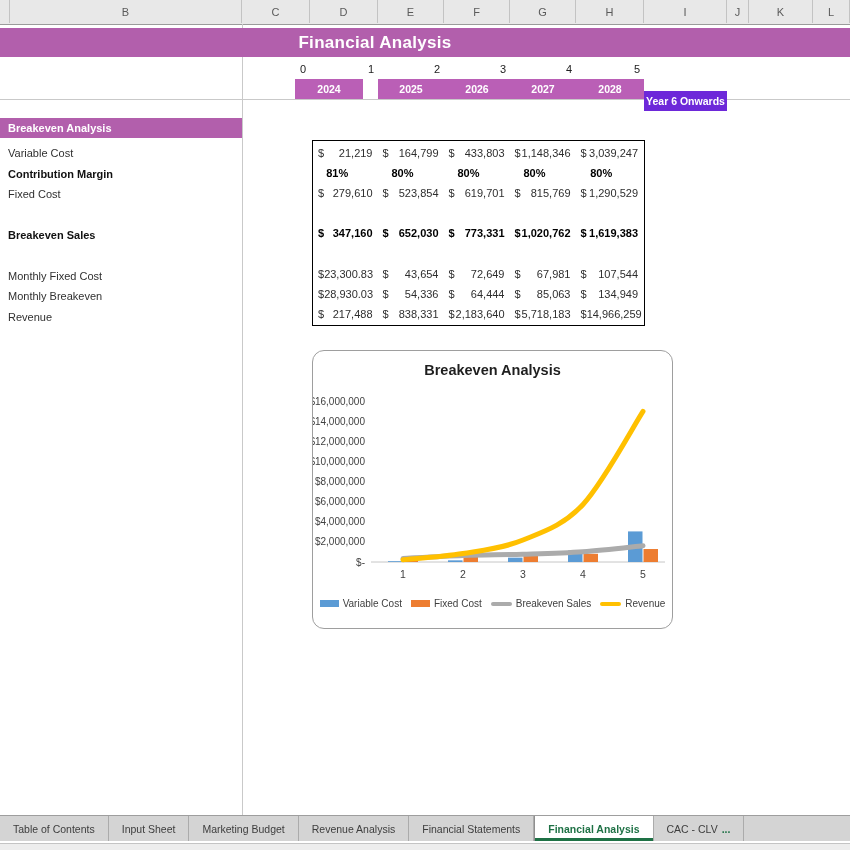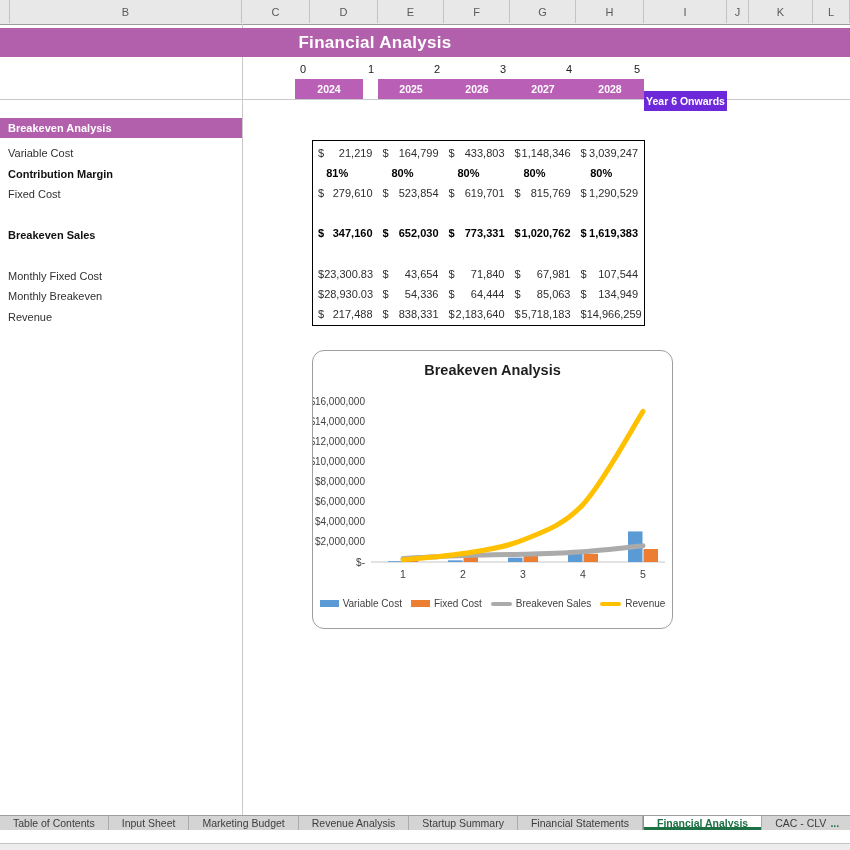--- a/index.html
+++ b/index.html
@@ -43,21 +43,21 @@
               border:1.2px solid #9e9e9e;border-radius:12px;box-sizing:border-box;}
   .chart-title{position:absolute;left:0;top:11px;width:100%;text-align:center;font-size:14.5px;
                font-weight:bold;color:#1f1f1f;}
   .chart-svg{position:absolute;left:0;top:0;}
   .legend{position:absolute;left:0;top:247px;width:100%;display:flex;align-items:center;
           justify-content:center;gap:9px;}
   .legend-item{display:flex;align-items:center;gap:4px;font-size:10px;color:#404040;}
   .sw-bar{width:19px;height:7px;}
   .sw-line{width:21px;height:4px;border-radius:2px;}
   
-  .tab-bar{position:absolute;left:0;top:815px;width:850px;height:15px;background:#D4D4D4;
+  .tab-bar{position:absolute;left:0;top:815px;width:850px;height:26px;background:#D4D4D4;
            border-top:1px solid #9E9E9E;display:flex;box-sizing:border-box;}
   .tab{height:100%;display:flex;align-items:center;padding:0 13px;font-size:10.5px;color:#3d3d3d;
        border-right:1px solid #ABABAB;box-sizing:border-box;white-space:nowrap;}
   .tab.active{background:#fff;color:var(--green);font-weight:bold;
               box-shadow:inset 0 -3px 0 var(--green);border-left:1px solid #8f8f8f;}
   .tab .ell{color:var(--green);font-weight:bold;margin-left:4px;}
   .status-strip{position:absolute;left:0;top:843px;width:850px;height:7px;background:#EDEDED;
                 border-top:1px solid #C4C4C4;}
 </style>
 </head>
@@ -213,21 +213,21 @@
         <div class="cell acct">
           <span>$</span>
           <span>23,300.83</span>
         </div>
         <div class="cell acct">
           <span>$</span>
           <span>43,654</span>
         </div>
         <div class="cell acct">
           <span>$</span>
-          <span>71,840</span>
+          <span>72,649</span>
         </div>
         <div class="cell acct">
           <span>$</span>
           <span>67,981</span>
         </div>
         <div class="cell acct">
           <span>$</span>
           <span>107,544</span>
         </div>
       </div>
@@ -335,23 +335,20 @@
       <div class="tab">
         <span>Input Sheet</span>
       </div>
       <div class="tab">
         <span>Marketing Budget</span>
       </div>
       <div class="tab">
         <span>Revenue Analysis</span>
       </div>
       <div class="tab">
-        <span>Startup Summary</span>
-      </div>
-      <div class="tab">
         <span>Financial Statements</span>
       </div>
       <div class="tab active">
         <span>Financial Analysis</span>
       </div>
       <div class="tab">
         <span>CAC - CLV</span>
         <span class="ell">...</span>
       </div>
     </div>

